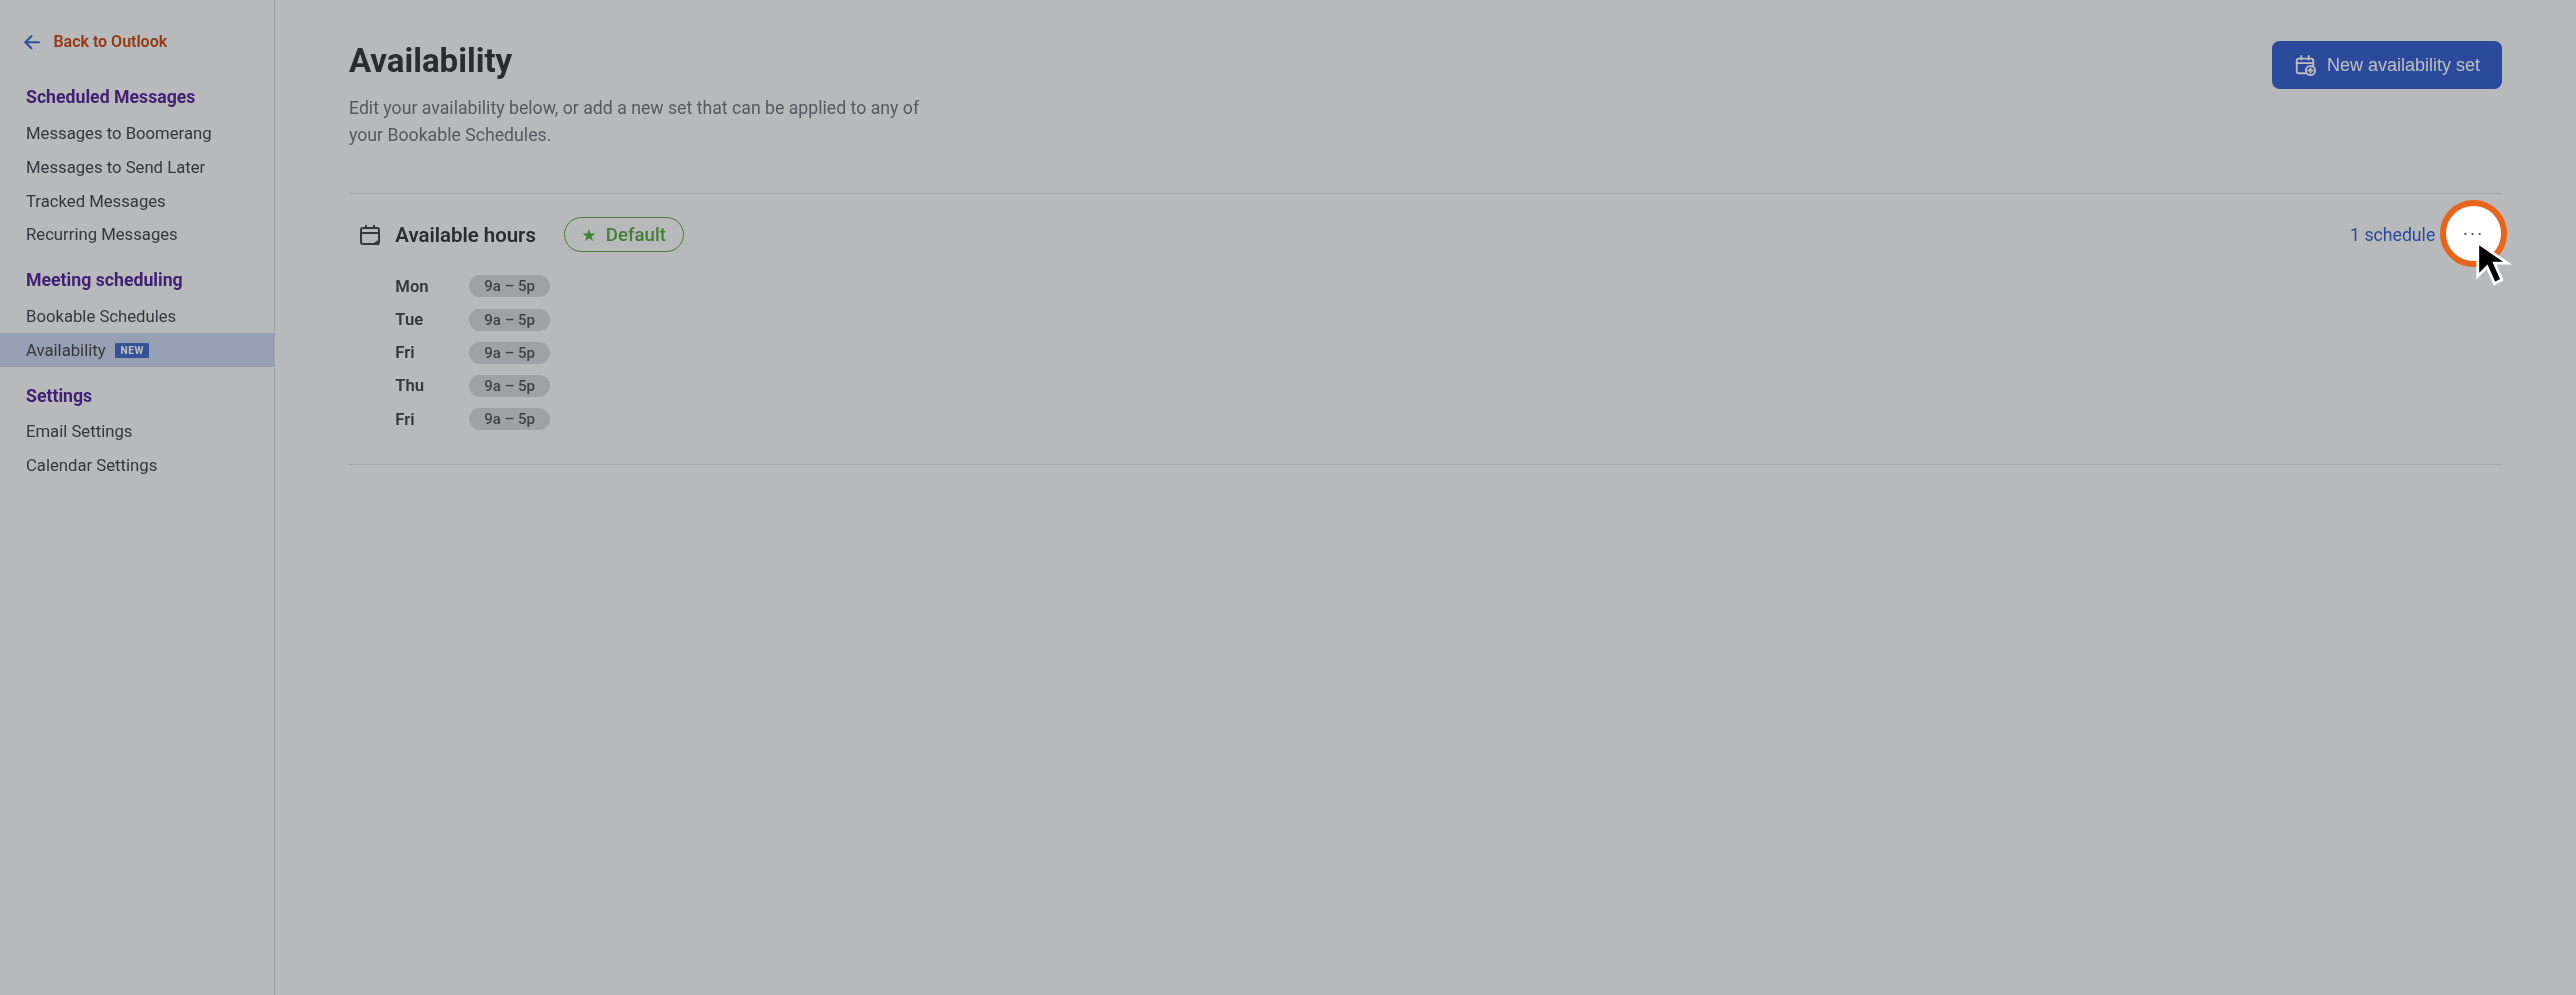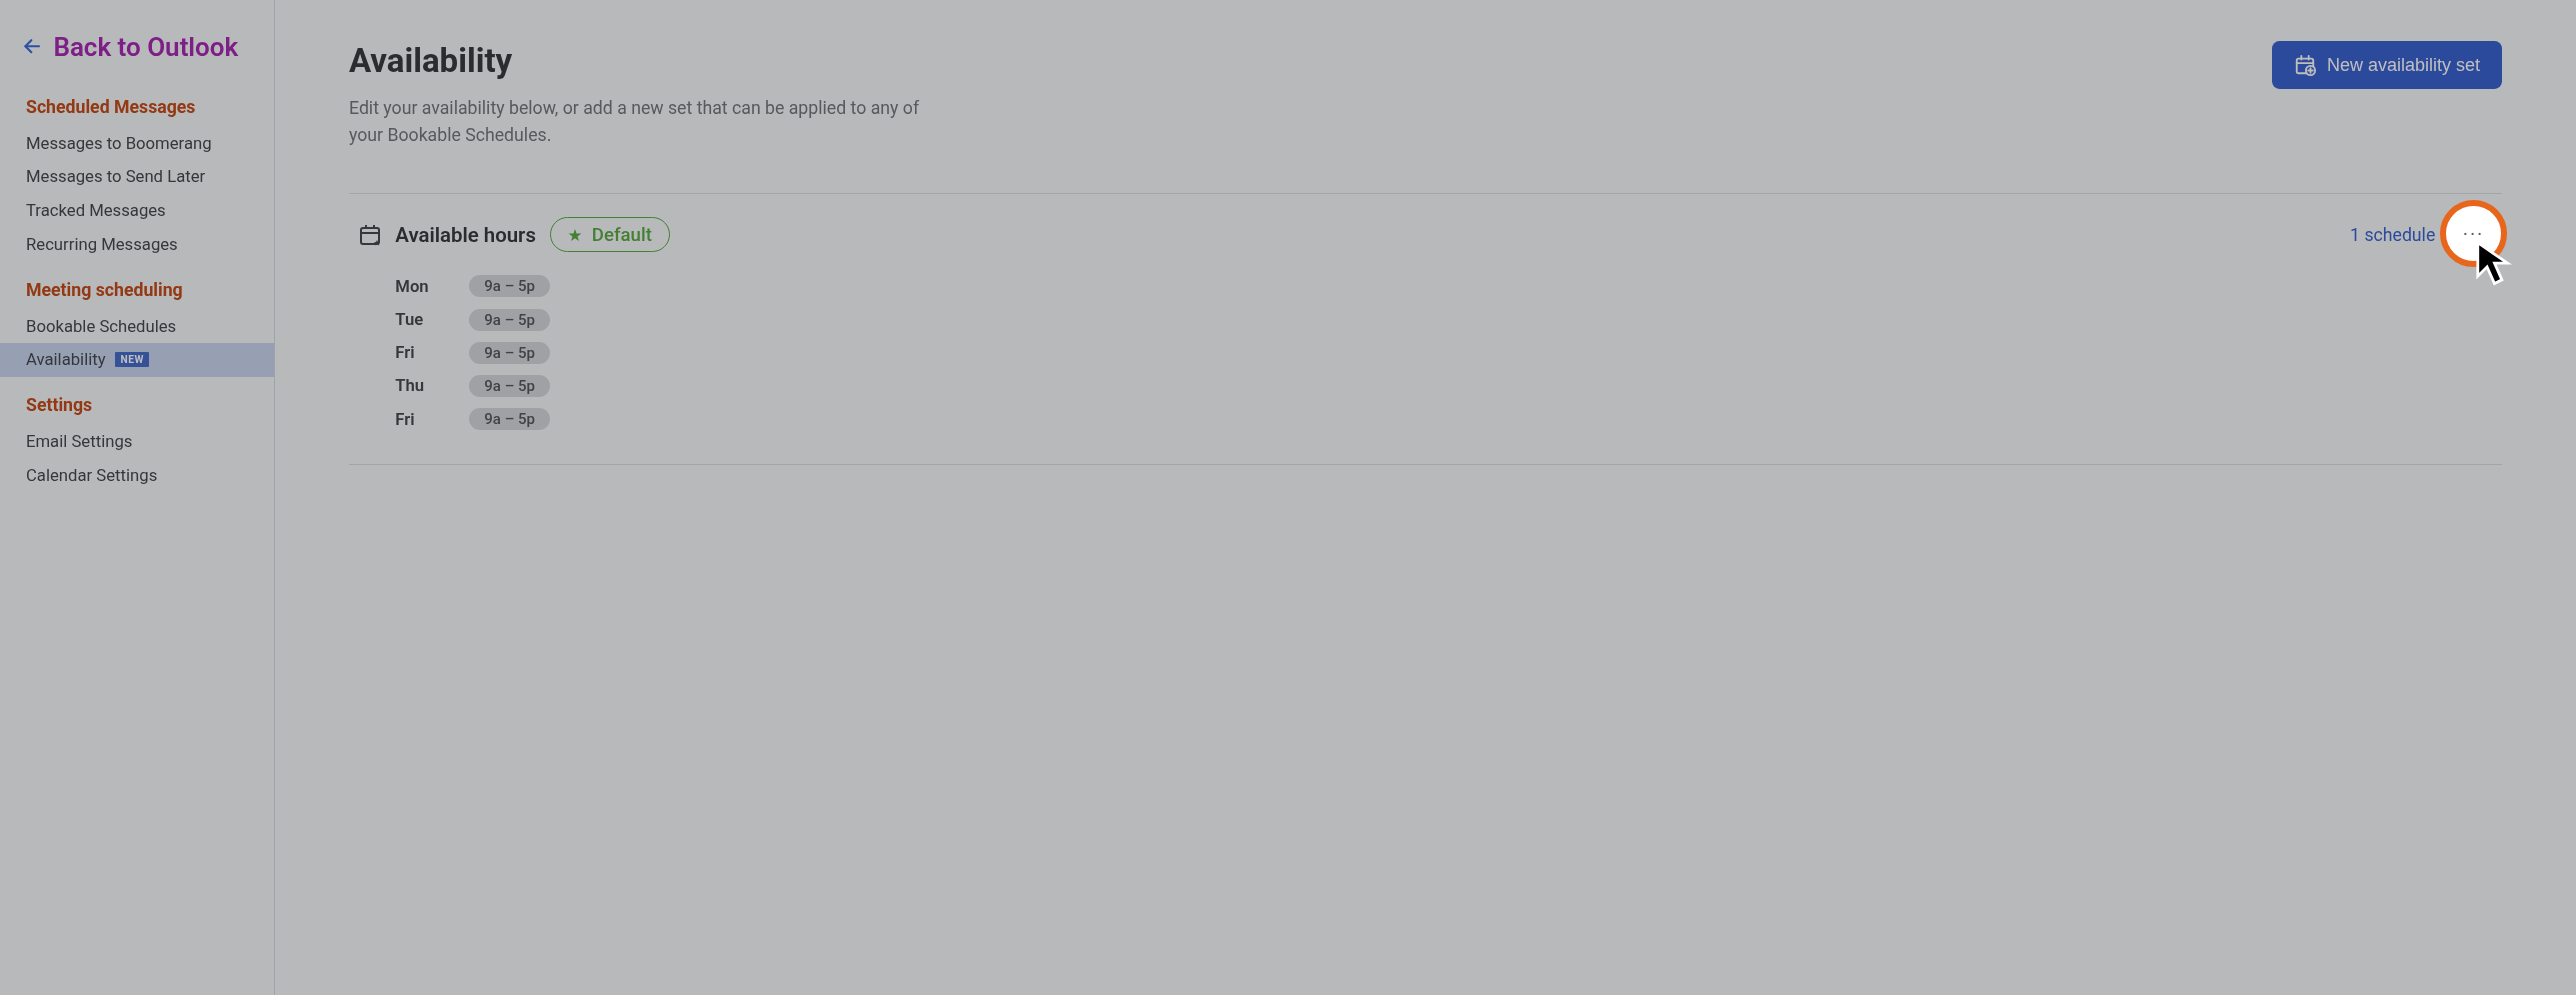--- a/index.html
+++ b/index.html
@@ -28,30 +28,30 @@
     flex: 0 0 275px;
     border-right: 0.9px solid #d7d9dd;
     padding-top: 26px;
     background: #f7f8fa;
   }
   .back-link {
     display: flex;
     align-items: center;
     gap: 11px;
     padding: 5.6px 22px 16.7px 22px;
-    color: #a21caf;
-    font-size: 26px;
+    color: #c2410c;
+    font-size: 16px;
     font-weight: 600;
     cursor: pointer;
   }
   .back-link svg { stroke: #2f63d6; }
   .section-head {
     font-size: 17.7px;
     font-weight: 700;
-    color: #c2410c;
+    color: #4c1d95;
     padding: 18.6px 26px 9.3px 26px;
   }
   .nav-item {
     font-size: 16.7px;
     color: #3a3f44;
     padding: 7.4px 26px;
     cursor: pointer;
     display: flex;
     align-items: center;
     gap: 9.3px;
@@ -112,21 +112,21 @@
     border-top: 0.9px solid #d9dbde;
     margin-top: 45px;
   }
   .card {
     padding: 22px 9.3px 28px 9.3px;
     border-bottom: 0.9px solid #d9dbde;
   }
   .card-head {
     display: flex;
     align-items: center;
-    gap: 14px;
+    gap: 28px;
     margin-bottom: 16.7px;
   }
   .card-title {
     font-size: 20.4px;
     font-weight: 600;
     color: #2b2f33;
     display: flex;
     align-items: center;
     gap: 13px;
   }

